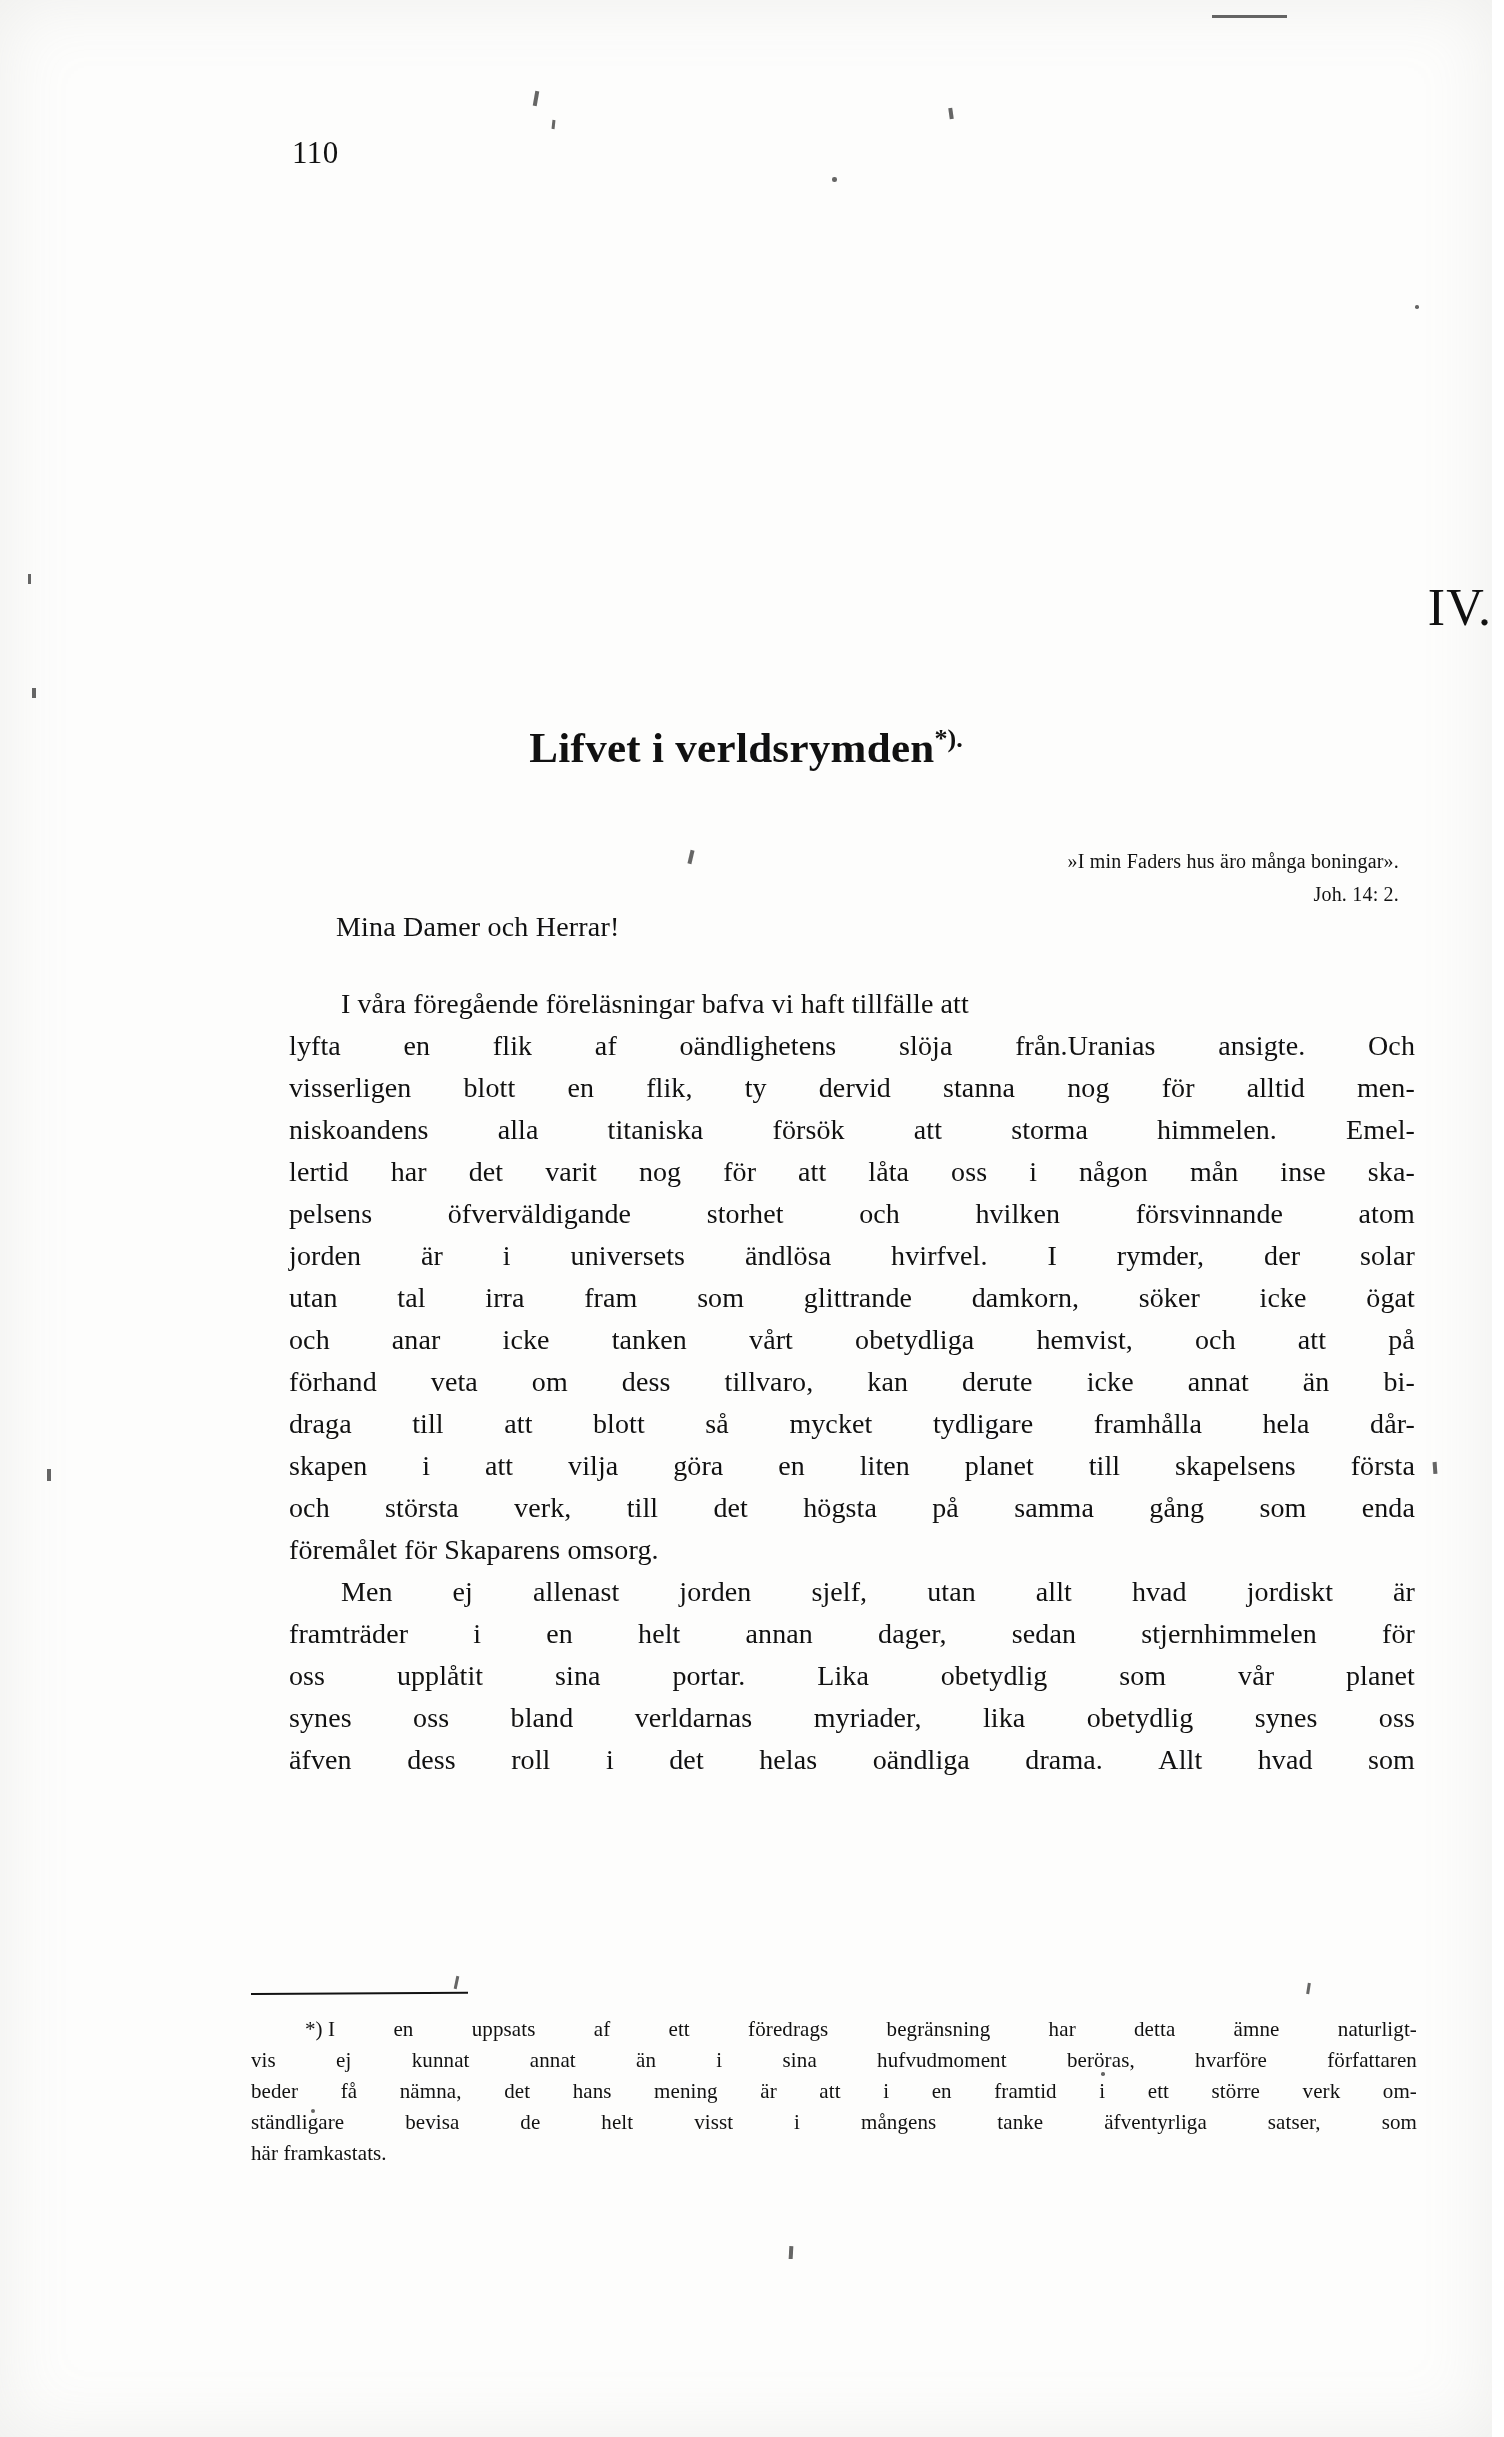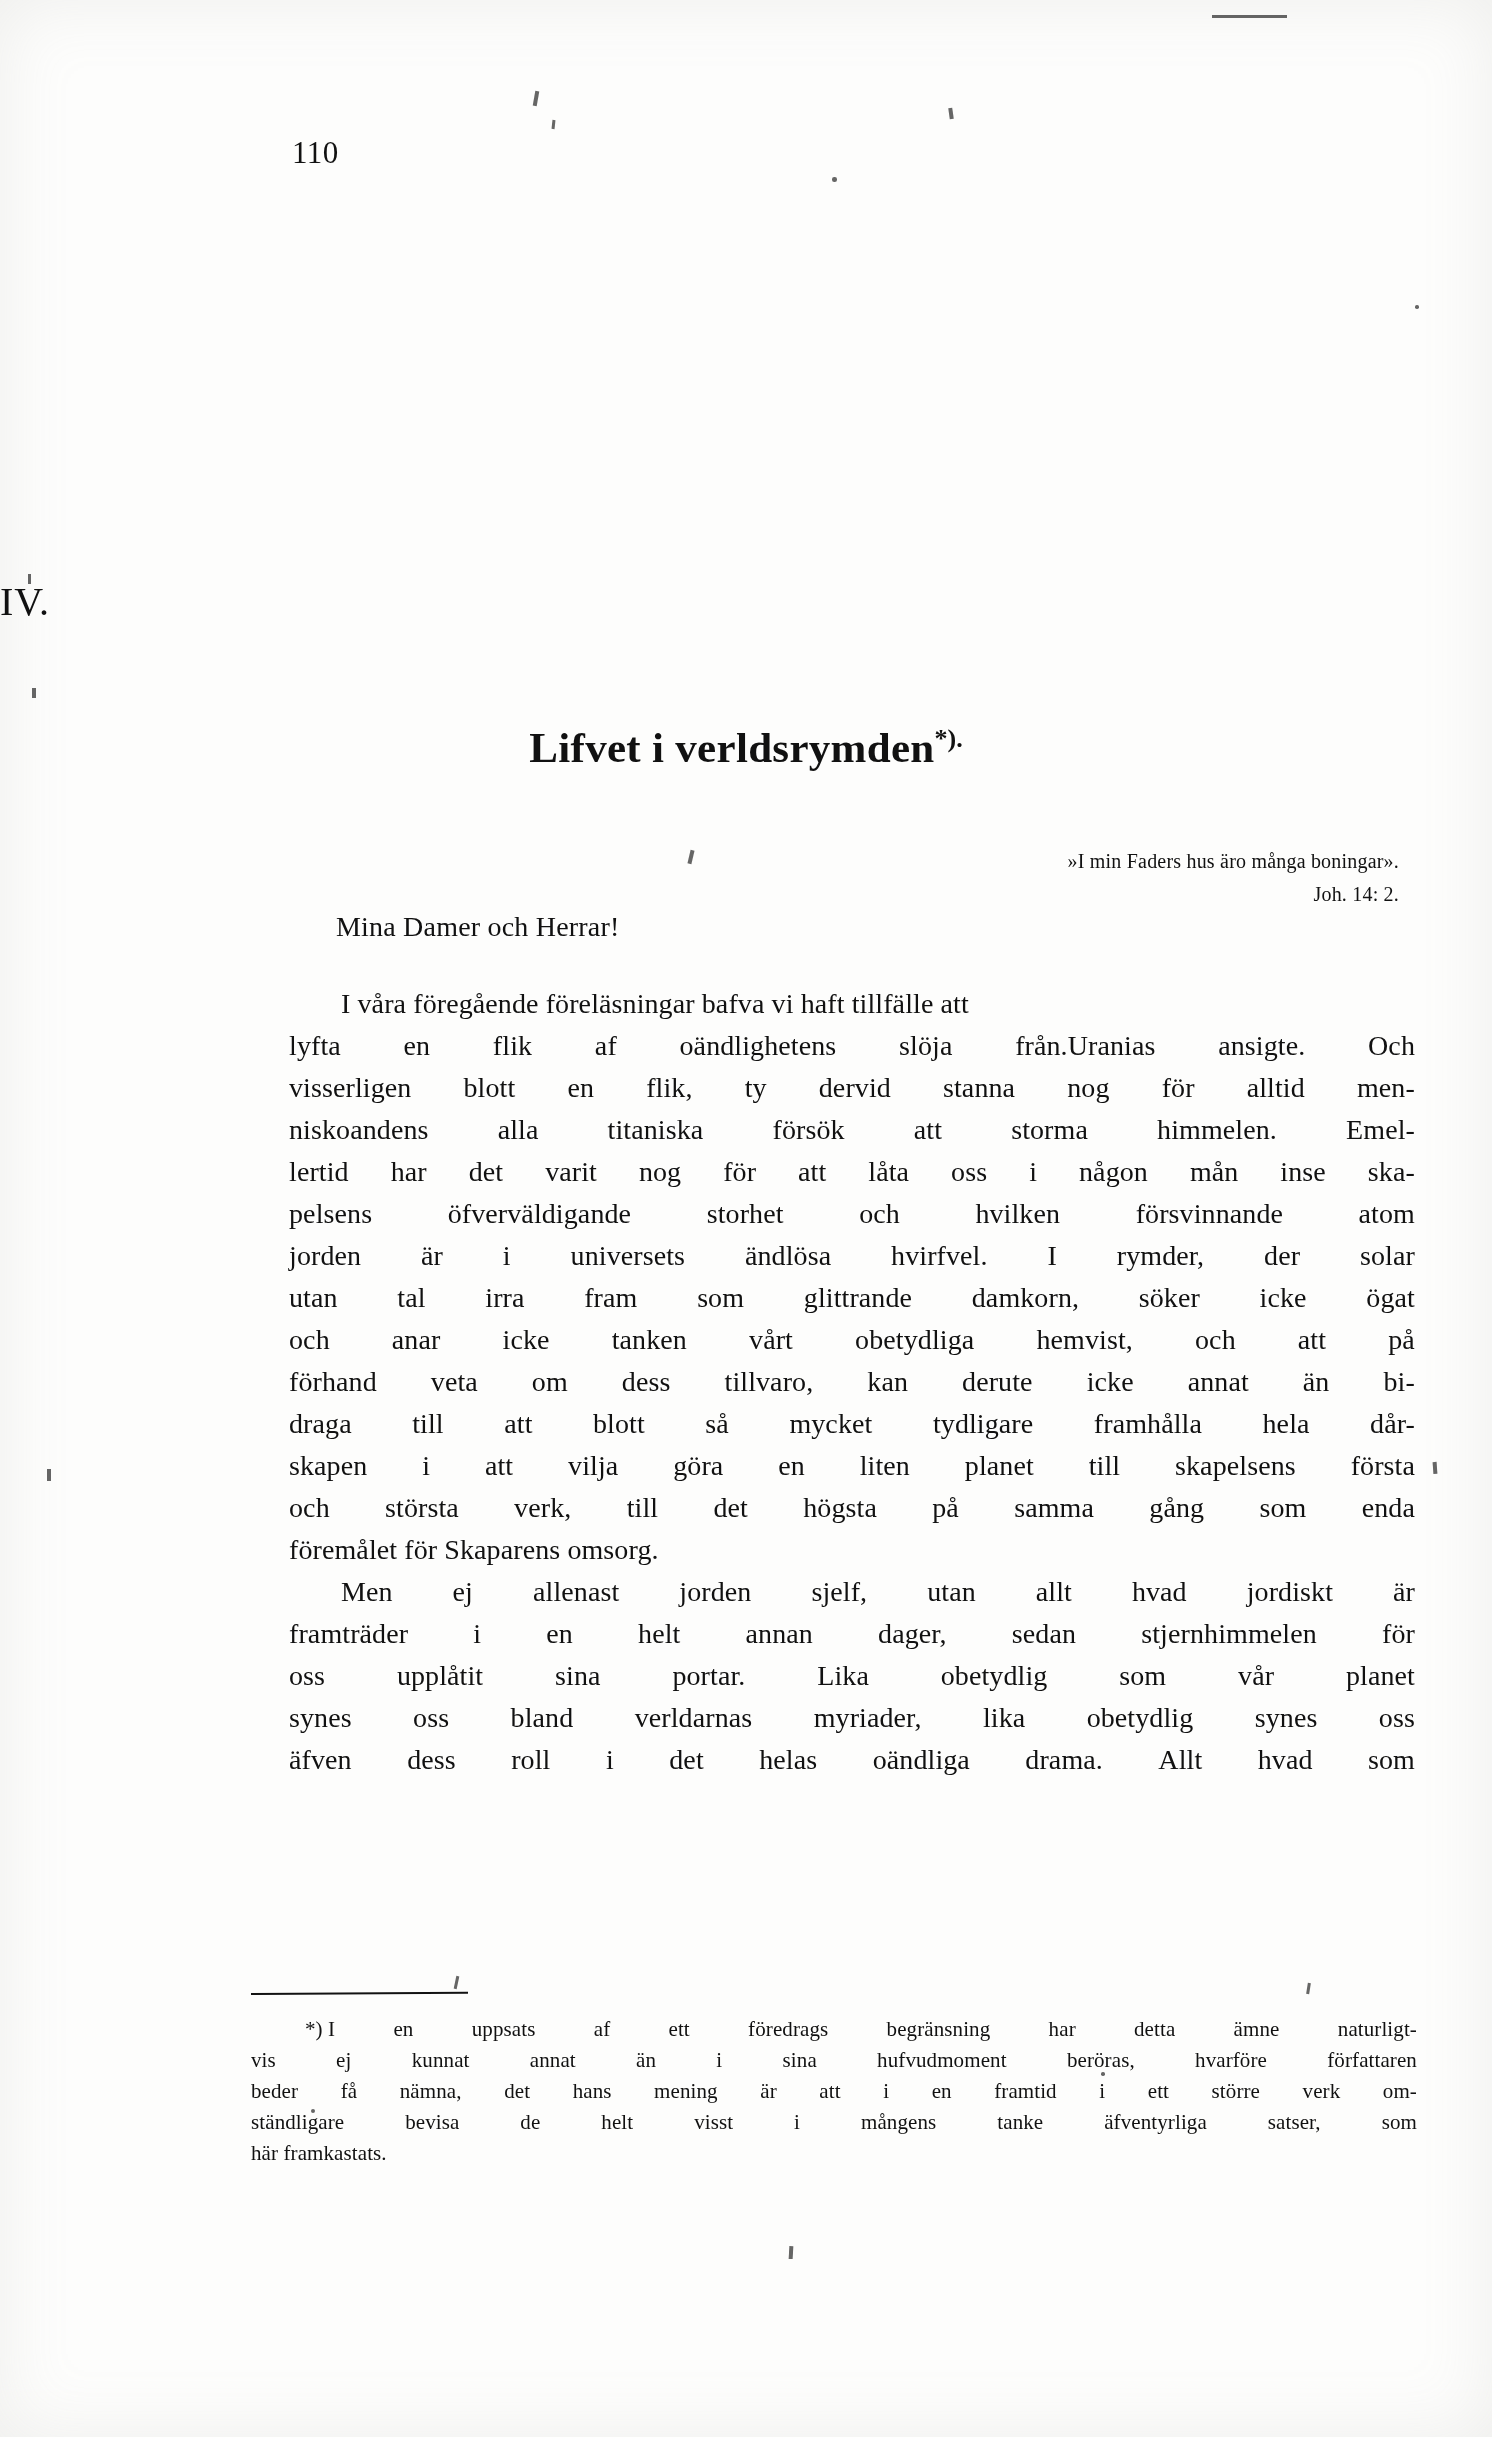--- a/index.html
+++ b/index.html
@@ -35,22 +35,22 @@
     letter-spacing: 0.5px;
     line-height: 1;
   }
 
   
   .chapter-num {
     position: absolute;
     left: 0;
     right: 0;
     top: 578px;
-    text-align: left;
-    font-size: 40px;
+    text-align: right;
+    font-size: 52px;
     letter-spacing: 1px;
   }
 
   
   .title {
     position: absolute;
     left: 0;
     right: 0;
     top: 694px;
     text-align: center;

